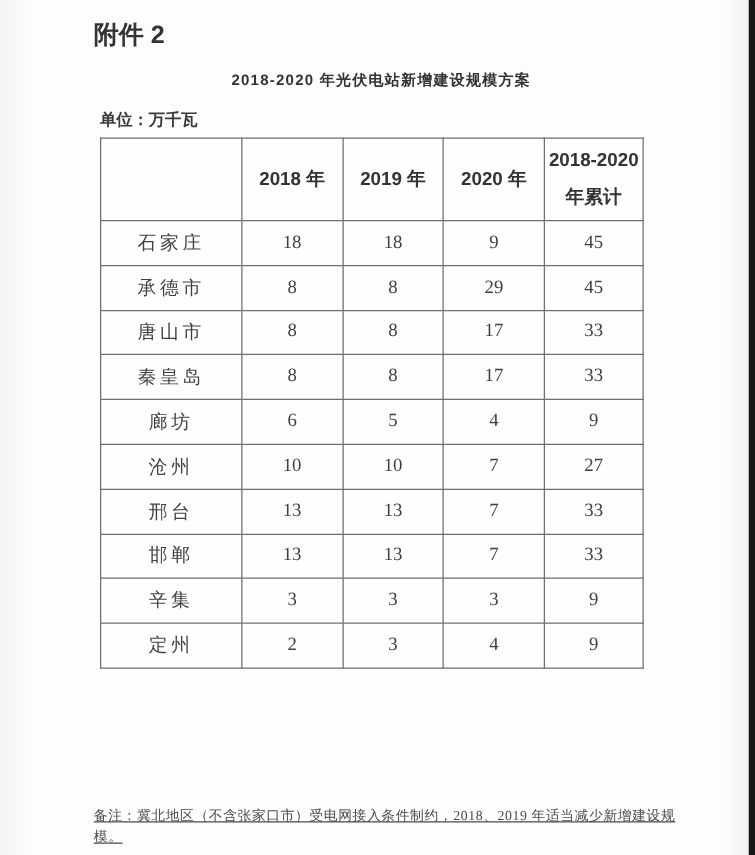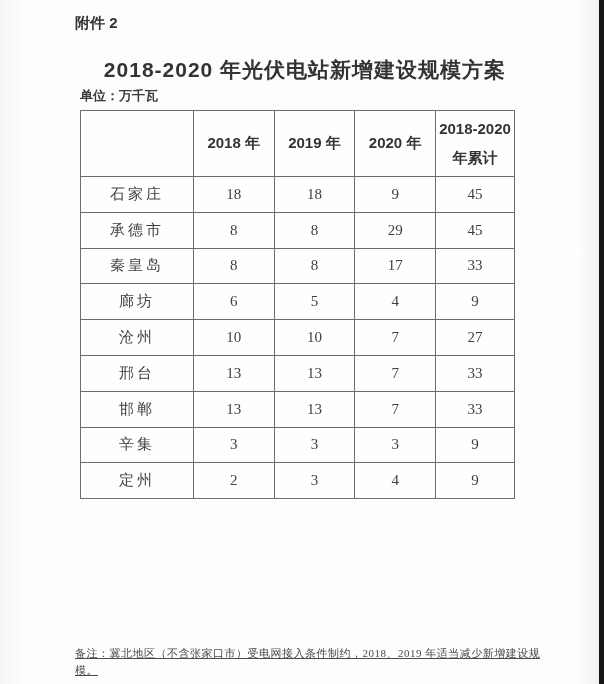--- a/index.html
+++ b/index.html
@@ -20,31 +20,31 @@
     position: absolute;
     right: 0; top: 0;
     width: 5px; height: 684px;
     background: #161616;
   }
   .attachment-label {
     position: absolute;
     left: 75px; top: 14px;
     font-family: "Liberation Sans", "DejaVu Sans", sans-serif;
     font-weight: bold;
-    font-size: 15px;
+    font-size: 20px;
     color: #333;
   }
   .doc-title {
     position: absolute;
     left: 80px; top: 56px;
     width: 450px;
     text-align: center;
     font-family: "Liberation Sans", "DejaVu Sans", sans-serif;
     font-weight: bold;
-    font-size: 21px;
+    font-size: 12px;
     letter-spacing: 1px;
     color: #333;
   }
   .unit-label {
     position: absolute;
     left: 80px; top: 87px;
     width: 450px;
     text-align: left;
     font-family: "Liberation Sans", "DejaVu Sans", sans-serif;
     font-weight: 600;
@@ -134,20 +134,27 @@
         <td>45</td>
       </tr>
       <tr>
         <td class="city-cell">承德市</td>
         <td>8</td>
         <td>8</td>
         <td>29</td>
         <td>45</td>
       </tr>
       <tr>
+        <td class="city-cell">唐山市</td>
+        <td>8</td>
+        <td>8</td>
+        <td>17</td>
+        <td>33</td>
+      </tr>
+      <tr>
         <td class="city-cell">秦皇岛</td>
         <td>8</td>
         <td>8</td>
         <td>17</td>
         <td>33</td>
       </tr>
       <tr>
         <td class="city-cell">廊坊</td>
         <td>6</td>
         <td>5</td>

